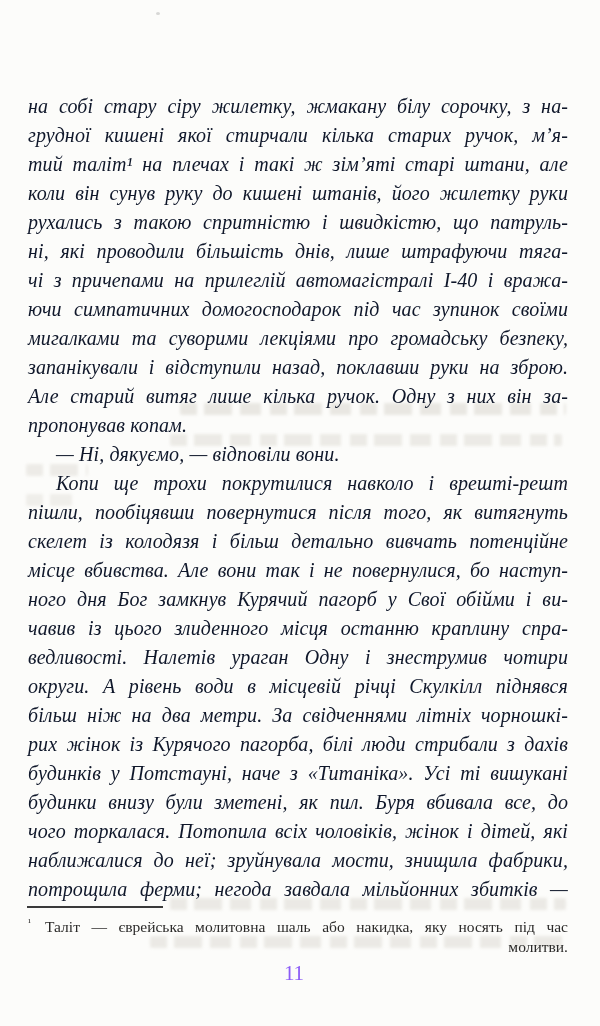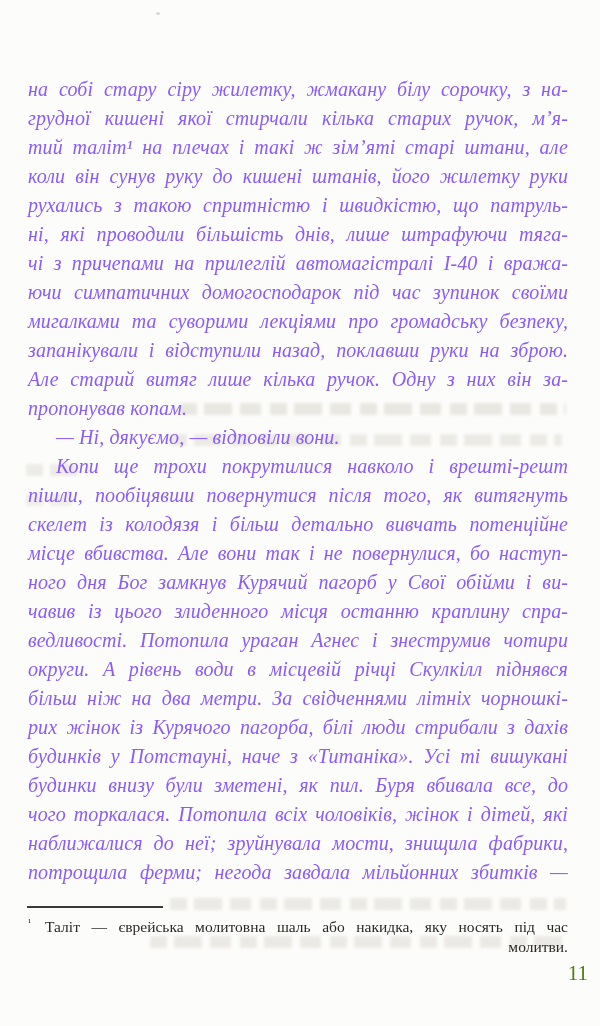--- a/index.html
+++ b/index.html
@@ -10,22 +10,22 @@
     overflow: hidden;
   }
   .page {
     position: relative;
     width: 600px; height: 1026px;
     background: #fcfcfa;
   }
   
   #text-block {
     position: absolute;
-    left: 28px; top: 75px; width: 540px;
-    color: #8b5cf6;
+    left: 28px; top: 92px; width: 540px;
+    color: #0f172a;
   }
   #text-block .line {
     font-style: italic;
     font-size: 20px;
     line-height: 29px;
     white-space: normal;
     text-align: justify;
     text-align-last: left;
     letter-spacing: 0.1px;
   }
@@ -51,23 +51,23 @@
     font-size: 10px;
     vertical-align: super;
     margin-right: 14px;
   }
   #footnote .fn-line2 { text-align: right; }
 
   
   #page-number {
     position: absolute;
     left: 0; top: 961px; width: 588px;
-    text-align: right;
+    text-align: center;
     font-size: 21px;
-    color: #4d7c0f;
+    color: #8b5cf6;
   }
 
   
   .bleed {
     position: absolute;
     height: 12px;
     background: repeating-linear-gradient(90deg,
       #ccc7bd 0 17px, transparent 17px 24px,
       #ccc7bd 24px 52px, transparent 52px 60px,
       #ccc7bd 60px 81px, transparent 81px 90px);
@@ -114,21 +114,21 @@
       <div class="line j">запанікували і відступили назад, поклавши руки на зброю.</div>
       <div class="line j">Але старий витяг лише кілька ручок. Одну з них він за-</div>
       <div class="line">пропонував копам.</div>
       <div class="line ind">— Ні, дякуємо, — відповіли вони.</div>
       <div class="line j ind">Копи ще трохи покрутилися навколо і врешті-решт</div>
       <div class="line j">пішли, пообіцявши повернутися після того, як витягнуть</div>
       <div class="line j">скелет із колодязя і більш детально вивчать потенційне</div>
       <div class="line j">місце вбивства. Але вони так і не повернулися, бо наступ-</div>
       <div class="line j">ного дня Бог замкнув Курячий пагорб у Свої обійми і ви-</div>
       <div class="line j">чавив із цього злиденного місця останню краплину спра-</div>
-      <div class="line j">ведливості. Потопила ураган Агнес і знеструмив чотири</div>
+      <div class="line j">ведливості. Налетів ураган Одну і знеструмив чотири</div>
       <div class="line j">округи. А рівень води в місцевій річці Скулкілл піднявся</div>
       <div class="line j">більш ніж на два метри. За свідченнями літніх чорношкі-</div>
       <div class="line j">рих жінок із Курячого пагорба, білі люди стрибали з дахів</div>
       <div class="line j">будинків у Потстауні, наче з «Титаніка». Усі ті вишукані</div>
       <div class="line j">будинки внизу були зметені, як пил. Буря вбивала все, до</div>
       <div class="line j">чого торкалася. Потопила всіх чоловіків, жінок і дітей, які</div>
       <div class="line j">наближалися до неї; зруйнувала мости, знищила фабрики,</div>
       <div class="line j">потрощила ферми; негода завдала мільйонних збитків —</div>
     </div>
 

